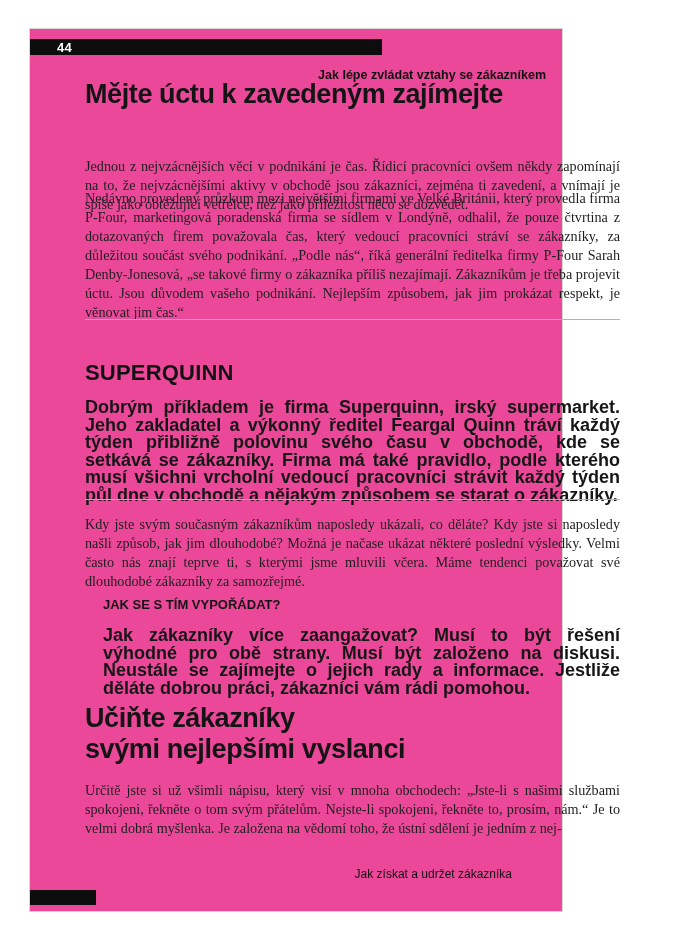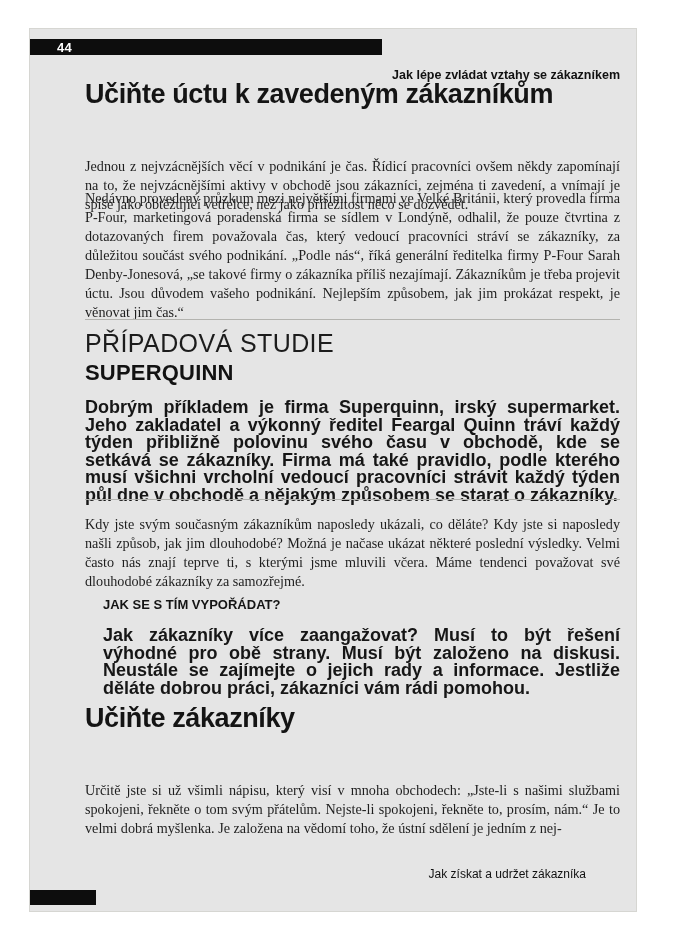--- a/index.html
+++ b/index.html
@@ -8,23 +8,23 @@
     width: 700px;
     height: 927px;
     background: #ffffff;
     font-family: "Liberation Sans", sans-serif;
     color: #1a1a1a;
   }
   .page {
     position: absolute;
     left: 29px;
     top: 28px;
-    width: 608px;
+    width: 534px;
     height: 884px;
-    background: #e5e5e5;
+    background: #ec4899;
     border: 1px solid #d6d6d2;
     box-sizing: border-box;
   }
   
   .header-bar {
     position: absolute;
     left: 0;
     top: 10px;
     width: 352px;
     height: 16px;
@@ -144,41 +144,41 @@
 </head>
 <body>
 
 <div class="page">
 
   <div class="header-bar">
     <span class="folio">44</span>
   </div>
   <div class="running-head">Jak lépe zvládat vztahy se zákazníkem</div>
 
-  <h1 class="blk main-heading">Učiňte úctu k zavedeným zákazníkům</h1>
+  <h1 class="blk main-heading">Mějte úctu k zavedeným zajímejte</h1>
 
   <p class="blk serif p1">Jednou z nejvzácnějších věcí v podnikání je čas. Řídicí pracovníci ovšem někdy zapomínají na to, že nejvzácnějšími aktivy v obchodě jsou zákazníci, zejména ti zavedení, a vnímají je spíše jako obtěžující vetřelce, než jako příležitost něco se dozvědět.</p>
 
   <p class="blk serif p2">Nedávno provedený průzkum mezi největšími firmami ve Velké Británii, který provedla firma P-Four, marketingová poradenská firma se sídlem v Londýně, odhalil, že pouze čtvrtina z dotazovaných firem považovala čas, který vedoucí pracovníci stráví se zákazníky, za důležitou součást svého podnikání. „Podle nás“, říká generální ředitelka firmy P-Four Sarah Denby-Jonesová, „se takové firmy o zákazníka příliš nezajímají. Zákazníkům je třeba projevit úctu. Jsou důvodem vašeho podnikání. Nejlepším způsobem, jak jim prokázat respekt, je věnovat jim čas.“</p>
 
   <div class="blk rule rule-top"></div>
 
-  <div class="blk kicker">PŘÍPADOVÁ STUDIE</div>
   <div class="blk cs-title">SUPERQUINN</div>
   <p class="blk bold-sans cs-body">Dobrým příkladem je firma Superquinn, irský supermarket. Jeho zakladatel a výkonný ředitel Feargal Quinn tráví každý týden přibližně polovinu svého času v obchodě, kde se setkává se zákazníky. Firma má také pravidlo, podle kterého musí všichni vrcholní vedoucí pracovníci strávit každý týden půl dne v obchodě a nějakým způsobem se starat o zákazníky.</p>
 
   <div class="blk rule rule-bottom"></div>
 
   <p class="blk serif p3">Kdy jste svým současným zákazníkům naposledy ukázali, co děláte? Kdy jste si naposledy našli způsob, jak jim dlouhodobé? Možná je načase ukázat některé poslední výsledky. Velmi často nás znají teprve ti, s kterými jsme mluvili včera. Máme tendenci považovat své dlouhodobé zákazníky za samozřejmé.</p>
 
   <h2 class="blk sub-heading">JAK SE S TÍM VYPOŘÁDAT?</h2>
   <p class="blk bold-sans sub-body">Jak zákazníky více zaangažovat? Musí to být řešení výhodné pro obě strany. Musí být založeno na diskusi. Neustále se zajímejte o jejich rady a informace. Jestliže děláte dobrou práci, zákazníci vám rádi pomohou.</p>
 
   <h1 class="blk big-heading2">
     <span>Učiňte zákazníky</span><br>
+    <span>svými nejlepšími vyslanci</span>
   </h1>
 
   <p class="blk serif p4">Určitě jste si už všimli nápisu, který visí v mnoha obchodech: „Jste-li s našimi službami spokojeni, řekněte o tom svým přátelům. Nejste-li spokojeni, řekněte to, prosím, nám.“ Je to velmi dobrá myšlenka. Je založena na vědomí toho, že ústní sdělení je jedním z nej-</p>
 
   <div class="footer-text">Jak získat a udržet zákazníka</div>
   <div class="footer-bar"></div>
 
 </div>
 
 </body></html>

